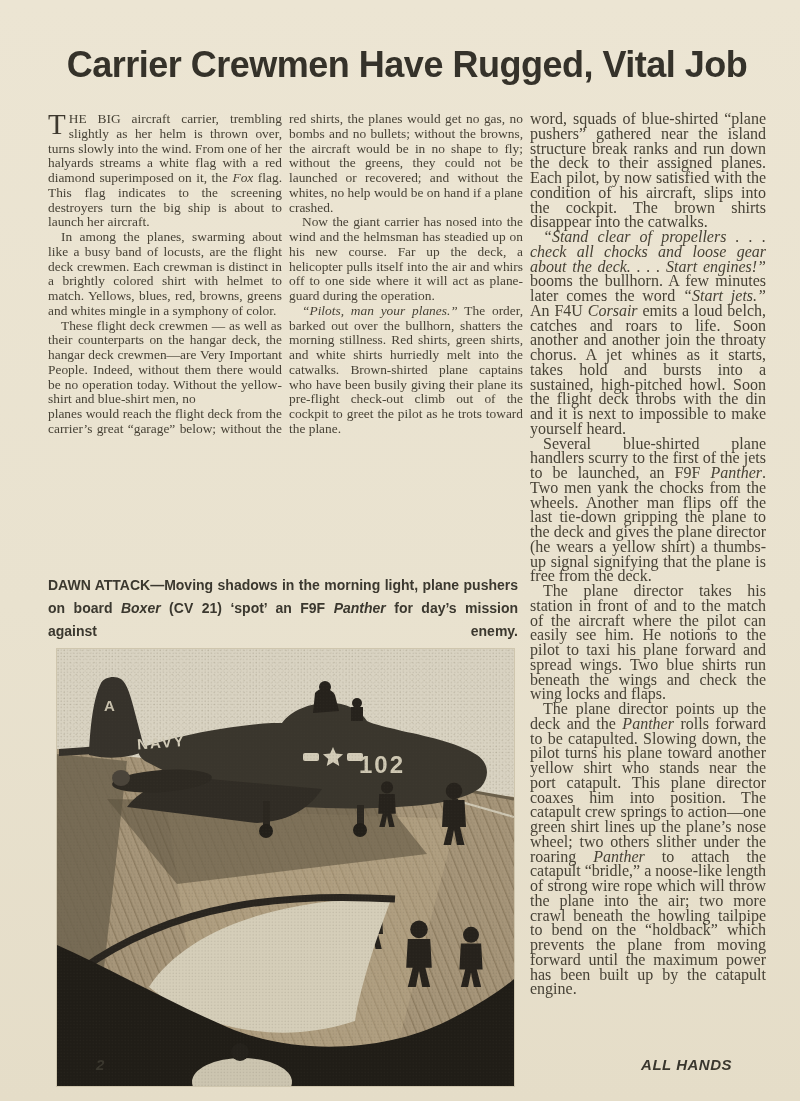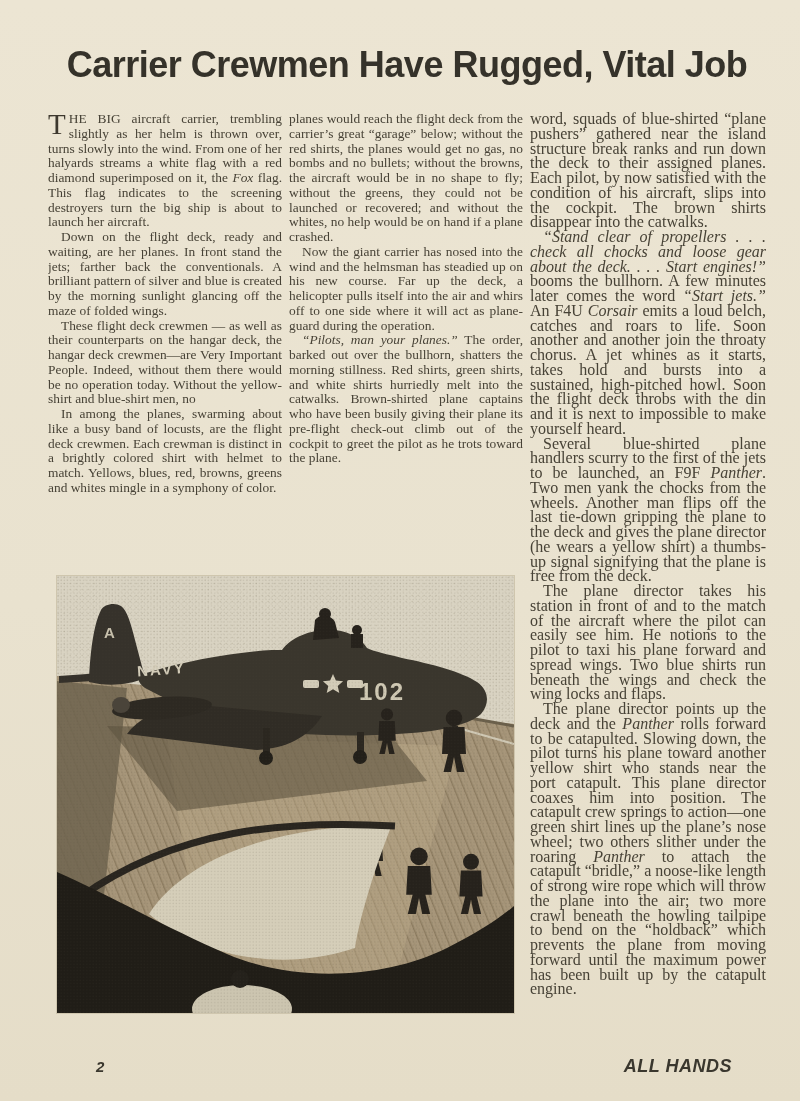--- a/index.html
+++ b/index.html
@@ -26,41 +26,41 @@
   .caption i{font-style:italic;}
 
   .photo{margin-top:6px;margin-left:9px;width:457px;height:437px;
          box-shadow:0 0 0 1px #cfc6ae;}
   .photo svg{display:block;}
 
   .footer{position:absolute;left:48px;right:34px;top:1056px;display:flex;
           justify-content:space-between;align-items:baseline;
           font-family:"Liberation Sans",sans-serif;font-style:italic;font-weight:700;color:#3a372e;}
   .pagenum{font-size:15px;}
-  .magname{font-size:18px;letter-spacing:0.5px;}
+  .magname{font-size:15px;letter-spacing:0.5px;}
 </style>
 </head>
 <body>
 
 <div class="page">
   <div class="inner">
 
     <h1 class="title">Carrier Crewmen Have Rugged, Vital Job</h1>
 
     <div class="content">
       <div class="leftside">
         <div class="twocol">
             <p class="para"><span class="dropcap">T</span><span>HE BIG aircraft carrier, trembling slightly as her helm is thrown over, turns slowly into the wind.  From one of her halyards streams a white flag with a red diamond superimposed on it, the </span><i>Fox</i><span> flag.  This flag indicates to the screening destroyers turn the big ship is about to launch her aircraft.</span></p>
-            <p class="para indent"><span>Down on the flight deck, ready and waiting, are her planes. In front stand the jets; farther back the conventionals.  A brilliant pattern of silver and blue is created by the morning sunlight glancing off the maze of folded wings.</span></p>
+            <p class="para indent"><span>In among the planes, swarming about like a busy band of locusts, are the flight deck crewmen.  Each crewman is distinct in a brightly colored shirt with helmet to match.  Yellows, blues, red, browns, greens and whites mingle in a symphony of color.</span></p>
             <p class="para indent"><span>These flight deck crewmen — as well as their counterparts on the hangar deck, the hangar deck crewmen—are Very Important People. Indeed, without them there would be no operation today.  Without the yellow-shirt and blue-shirt men, no</span></p>
-            <p class="para indent"><span>In among the planes, swarming about like a busy band of locusts, are the flight deck crewmen.  Each crewman is distinct in a brightly colored shirt with helmet to match.  Yellows, blues, red, browns, greens and whites mingle in a symphony of color.</span></p>
             <p class="para"><span>planes would reach the flight deck from the carrier’s great “garage” below; without the red shirts, the planes would get no gas, no bombs and no bullets; without the browns, the aircraft would be in no shape to fly; without the greens, they could not be launched or recovered; and without the whites, no help would be on hand if a plane crashed.</span></p>
             <p class="para indent"><span>Now the giant carrier has nosed into the wind and the helmsman has steadied up on his new course.  Far up the deck, a helicopter pulls itself into the air and whirs off to one side where it will act as plane-guard during the operation.</span></p>
             <p class="para indent"><i>“Pilots, man your planes.”</i><span>  The order, barked out over the bullhorn, shatters the morning stillness.  Red shirts, green shirts, and white shirts hurriedly melt into the catwalks. Brown-shirted plane captains who have been busily giving their plane its pre-flight check-out climb out of the cockpit to greet the pilot as he trots toward the plane.</span></p>
           </div>
+        <div class="caption"><span>DAWN ATTACK—Moving shadows in the morning light, plane pushers on board </span><i>Boxer</i><span> (CV 21) ‘spot’ an F9F </span><i>Panther</i><span> for day’s mission against enemy.</span></div>
 
         <div class="photo">
           <svg width="457" height="437" viewBox="0 0 457 437" xmlns="http://www.w3.org/2000/svg" role="img">
             <defs>
               <pattern id="planks" width="9" height="9" patternUnits="userSpaceOnUse" patternTransform="rotate(-22)">
                 <rect width="9" height="9" fill="#a7967a"></rect>
                 <rect width="1.4" height="9" fill="#8d7c60"></rect>
                 <rect x="4.5" width="0.7" height="9" fill="#9b8a6e"></rect>
               </pattern>
               <pattern id="spk" width="6" height="6" patternUnits="userSpaceOnUse">

